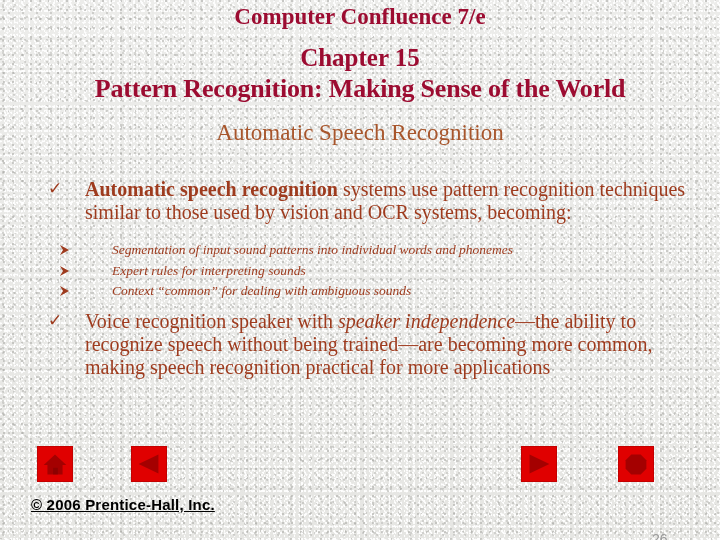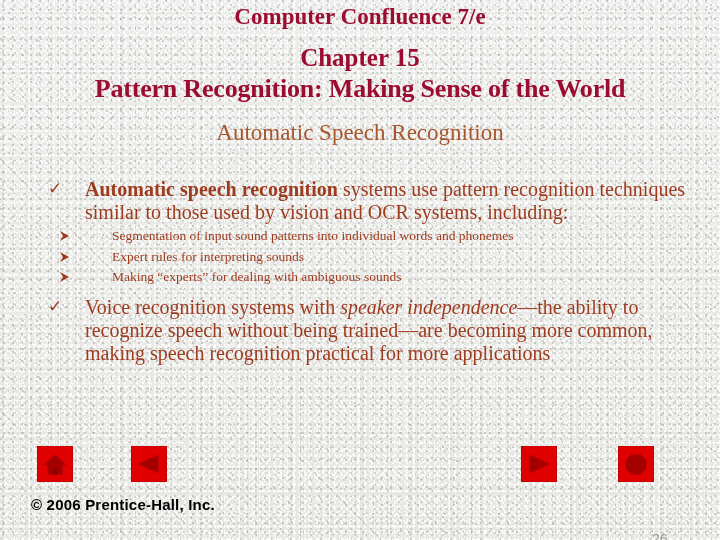--- a/index.html
+++ b/index.html
@@ -87,22 +87,23 @@
     left: 48px;
     top: 1px;
     color: #9e3b1e;
     font-size: 17px;
     line-height: 1.16;
   }
   .lvl1 b { font-weight: bold; }
   .lvl1 i.bi { font-weight: normal; font-style: italic; }
 
   .sub-list {
-    margin-top: 2px;
+    margin-top: 16px;
     margin-bottom: 8px;
+    font-style: italic;
   }
   .lvl2 {
     position: relative;
     padding-left: 112px;
     padding-right: 12px;
     color: #9e3b1e;
     font-size: 13.5px;
     line-height: 1.52;
     white-space: nowrap;
   }
@@ -131,20 +132,21 @@
   .footer-copy {
     position: absolute;
     left: 31px;
     top: 496px;
     color: #000000;
     font-family: "Liberation Sans", "DejaVu Sans", sans-serif;
     font-size: 15px;
     font-weight: bold;
     letter-spacing: 0.2px;
     white-space: nowrap;
+    text-decoration: underline;
   }
   .page-num {
     position: absolute;
     left: 652px;
     top: 495px;
     color: #9a9a9a;
     font-family: "Liberation Sans", "DejaVu Sans", sans-serif;
     font-size: 14px;
     font-weight: normal;
     margin-top: 36px;
@@ -160,21 +162,21 @@
     <div class="title-line title-2">Chapter 15</div>
     <div class="title-line title-3">Pattern Recognition: Making Sense of the World</div>
   </div>
 
   <div class="subtitle">Automatic Speech Recognition</div>
 
   <div class="body-area">
 
     <div class="lvl1">
       <span class="marker">✓</span>
-      <b>Automatic speech recognition</b><span> systems use pattern recognition techniques similar to those used by vision and OCR systems, including:</span>
+      <b>Automatic speech recognition</b><span> systems use pattern recognition techniques similar to those used by vision and OCR systems, becoming:</span>
     </div>
 
     <div class="sub-list">
       <div class="lvl2">
         <span class="marker2">
           <svg viewBox="0 0 14 20" xmlns="http://www.w3.org/2000/svg">
             <path d="M2 5 L11 10 L2 15 L5 10 Z" fill="#9e3b1e"></path>
           </svg>
         </span>
         <span>Segmentation of input sound patterns into individual words and phonemes</span>
@@ -186,27 +188,27 @@
           </svg>
         </span>
         <span>Expert rules for interpreting sounds</span>
       </div>
       <div class="lvl2">
         <span class="marker2">
           <svg viewBox="0 0 14 20" xmlns="http://www.w3.org/2000/svg">
             <path d="M2 5 L11 10 L2 15 L5 10 Z" fill="#9e3b1e"></path>
           </svg>
         </span>
-        <span>Making “experts” for dealing with ambiguous sounds</span>
+        <span>Context “common” for dealing with ambiguous sounds</span>
       </div>
     </div>
 
     <div class="lvl1">
       <span class="marker">✓</span>
-      <span>Voice recognition systems with </span><i class="bi">speaker independence</i><span>—the ability to recognize speech without being trained—are becoming more common, making speech recognition practical for more applications</span>
+      <span>Voice recognition speaker with </span><i class="bi">speaker independence</i><span>—the ability to recognize speech without being trained—are becoming more common, making speech recognition practical for more applications</span>
     </div>
 
   </div>
 
   <div class="nav-btn" style="left:37px; top:446px;">
     <svg viewBox="0 0 36 36" xmlns="http://www.w3.org/2000/svg">
       <path d="M18 8 L30 19 L26 19 L26 29 L10 29 L10 19 L6 19 Z" fill="#a40000"></path>
       <rect x="16" y="22" width="5" height="7" fill="#8d0000"></rect>
     </svg>
   </div>

